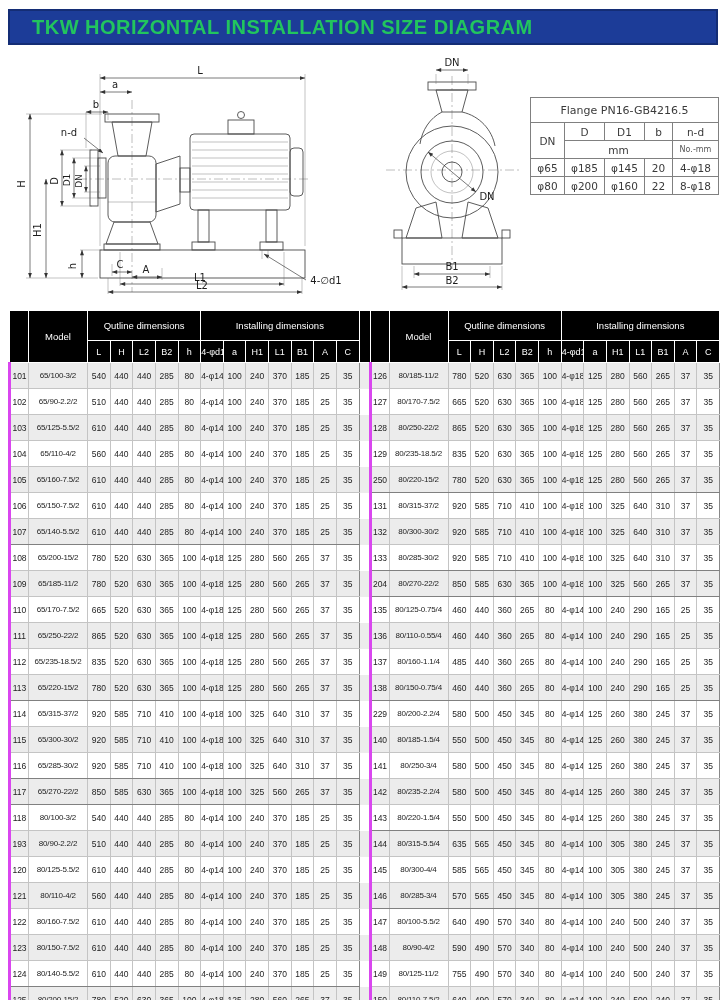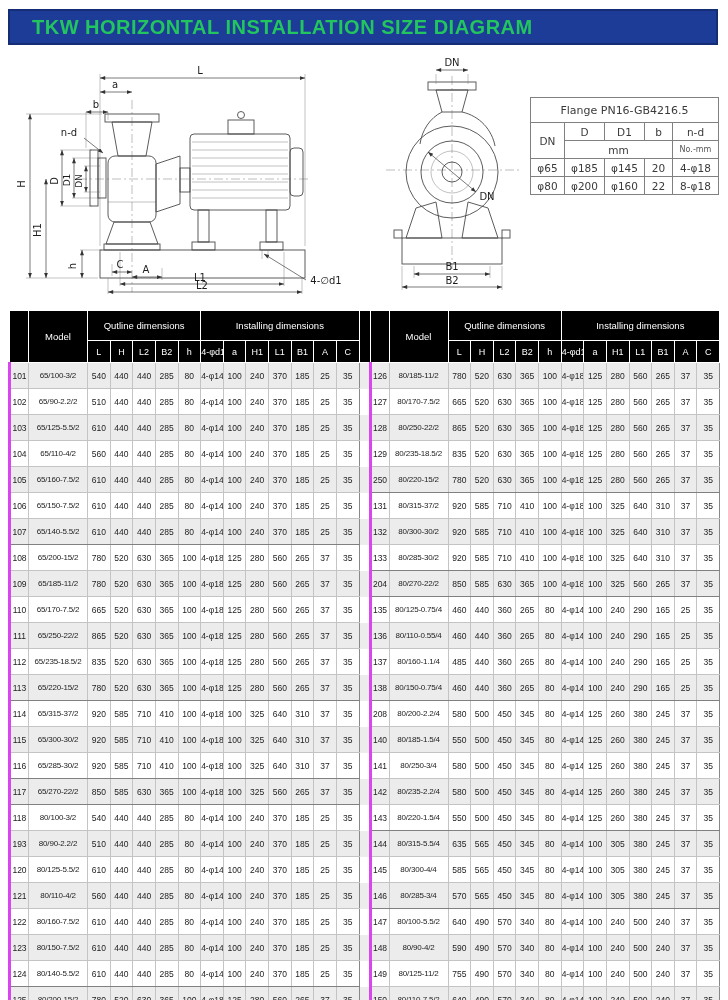--- a/index.html
+++ b/index.html
@@ -691,21 +691,21 @@
           <td class="c5">410</td>
           <td class="c6">100</td>
           <td class="c7">4-φ18</td>
           <td class="c8">100</td>
           <td class="c9">325</td>
           <td class="c10">640</td>
           <td class="c11">310</td>
           <td class="c12">37</td>
           <td class="c13">35</td>
           <td class="gap"></td>
-          <td class="c0">208</td>
+          <td class="c0">229</td>
           <td class="c1">80/200-2.2/4</td>
           <td class="c2">580</td>
           <td class="c3">500</td>
           <td class="c4">450</td>
           <td class="c5">345</td>
           <td class="c6">80</td>
           <td class="c7">4-φ14</td>
           <td class="c8">125</td>
           <td class="c9">260</td>
           <td class="c10">380</td>

